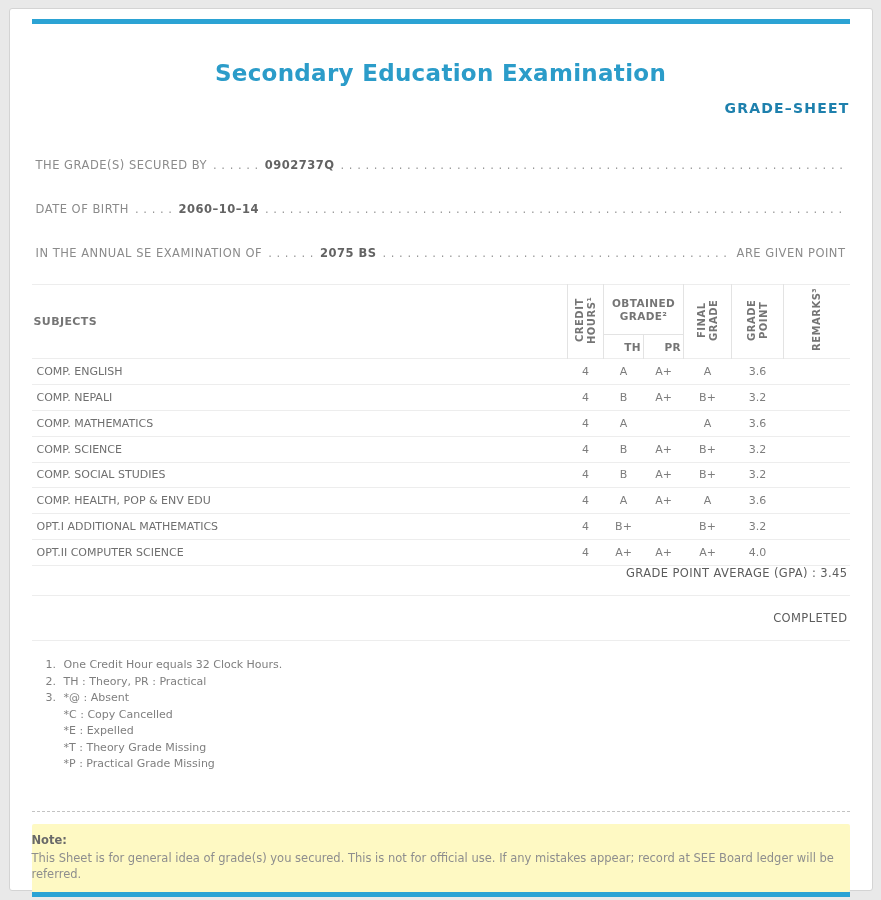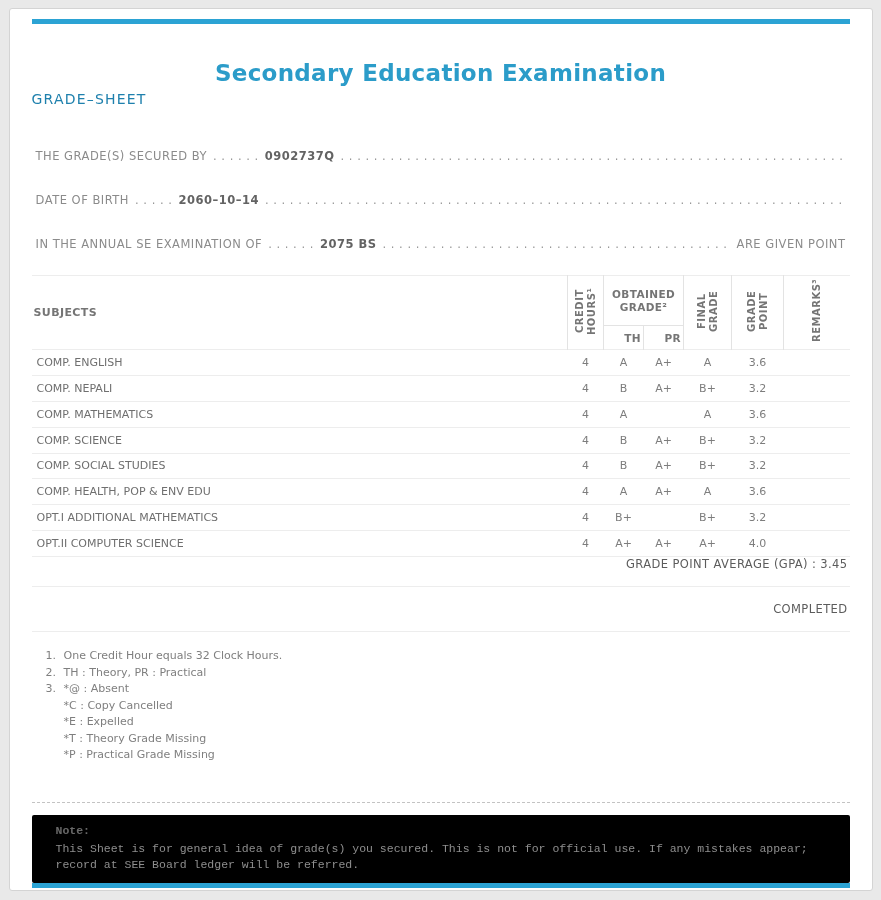--- a/index.html
+++ b/index.html
@@ -20,23 +20,23 @@
     background:#ffffff;border:1px solid #d4d4d4;border-radius:3px;
     padding:10px 22px 9px;display:flex;flex-direction:column;
   }
   .bar{height:5px;background:var(--accent-bar);flex:none;}
   .page-title{
     text-align:center;color:var(--title-color);
     font-size:23px;font-weight:bold;letter-spacing:.3px;
     margin-top:36px;
   }
   .page-subtitle{
-    text-align:left;color:var(--subtitle-color);
-    font-size:14px;font-weight:normal;letter-spacing:1.2px;
-    margin-top:5px;
+    text-align:right;color:var(--subtitle-color);
+    font-size:14px;font-weight:bold;letter-spacing:1.2px;
+    margin-top:14px;
   }
   .info-block{margin-top:12px;padding:0 4px;}
   .info-line{
     display:flex;align-items:baseline;white-space:nowrap;
     color:#8b8b8b;font-size:11.5px;letter-spacing:.5px;
     margin-top:30px;
   }
   .info-line .dots{margin:0 6px;color:#979797;flex:none;}
   .info-line .value{font-weight:bold;color:#636363;flex:none;}
   .info-line .fill{flex:1 1 auto;overflow:hidden;color:#979797;margin-left:6px;}
@@ -76,24 +76,23 @@
     text-align:right;font-weight:normal;color:#5c5c5c;
     font-size:11.5px;letter-spacing:.4px;padding:15px 2px;
     border-bottom:1px solid #ededed;
   }
   .footnotes{margin-top:16px;padding-left:14px;font-size:11px;color:#7f7f7f;line-height:16.5px;}
   .fn-line{display:flex;}
   .fn-num{flex:none;width:18px;}
   .fn-sub{padding-left:18px;}
   .divider{border-top:1px dashed #c3c3c3;margin-top:38px;}
   .note-box{
-    margin-top:12px;background:#000000;
-    padding:8px 24px 10px;font-size:11.5px;color:#8e8e8e;line-height:16px;
+    margin-top:12px;background:#fef9c3;
+    padding:8px 0 10px;font-size:11.5px;color:#8e8e8e;line-height:16px;
     border-radius:2px;
-    font-family:Liberation Mono, monospace;
   }
   .note-title{font-weight:bold;color:#696969;margin-bottom:2px;}
   .spacer{flex:1 1 auto;}
 </style>
 </head>
 <body>
 
 <div class="card">
   <div class="bar"></div>
 

